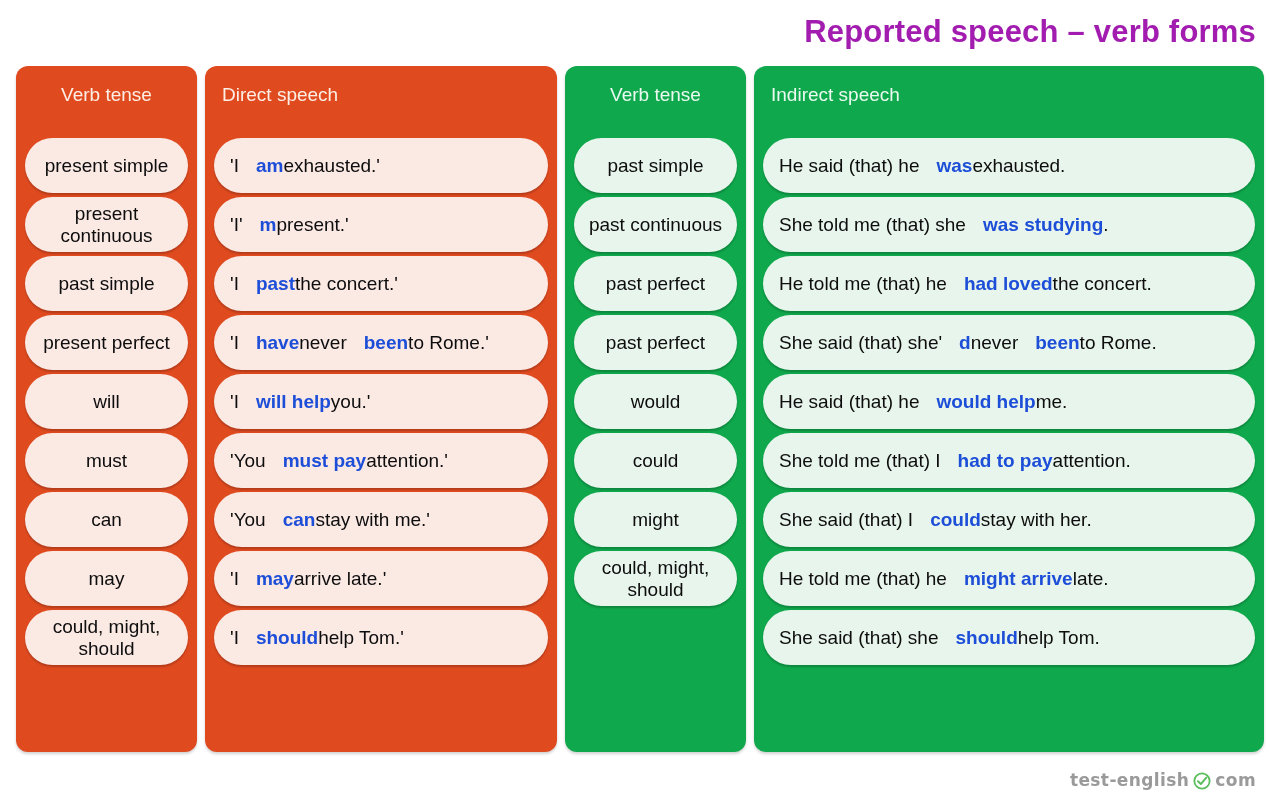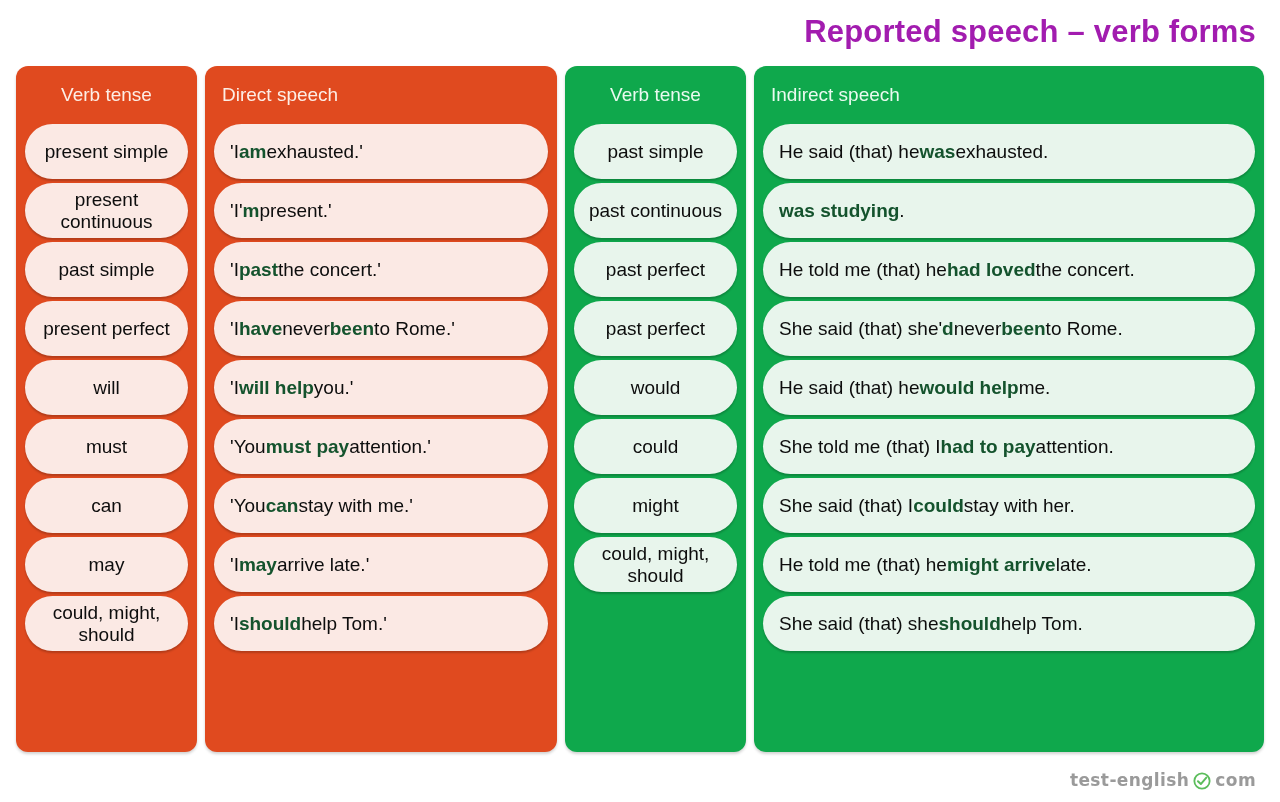--- a/index.html
+++ b/index.html
@@ -47,21 +47,21 @@
   }
   .panel.orange { background: #e04a1f; }
   .panel.green  { background: #0fa84c; }
 
   .col-tense-o { width: 181px; }
   .col-direct  { width: 352px; }
   .col-tense-g { width: 181px; }
   .col-indirect{ width: 510px; }
 
   .panel-header {
-    height: 58px;
+    height: 72px;
     line-height: 58px;
     color: #fdeee6;
     font-size: 19px;
     box-sizing: border-box;
   }
   .panel-header.centered { text-align: center; }
   .panel-header.left     { text-align: left; padding-left: 17px; }
   .panel.green .panel-header { color: #eafaf0; }
 
   .rows {
@@ -93,22 +93,23 @@
     padding: 0 8px;
   }
   .pill.left {
     justify-content: flex-start;
     padding-left: 16px;
     padding-right: 10px;
   }
   .pill .inner { display: block; }
 
   .hl {
-    color: #14532d;
+    color: #1d4ed8;
     font-weight: bold;
+    margin-left: 17px;
   }
 
   
   #site-logo {
     position: absolute;
     right: 24px;
     bottom: 12px;
     display: flex;
     align-items: center;
     gap: 4px;
@@ -251,20 +252,21 @@
 
   <div class="panel green col-indirect">
     <div class="panel-header left">Indirect speech</div>
     <div class="rows" id="indirect-speech-rows">
         <div class="pill left">
           <span>He said (that) he </span>
           <span class="hl">was</span>
           <span> exhausted.</span>
         </div>
         <div class="pill left">
+          <span>She told me (that) she </span>
           <span class="hl">was studying</span>
           <span>.</span>
         </div>
         <div class="pill left">
           <span>He told me (that) he </span>
           <span class="hl">had loved</span>
           <span> the concert.</span>
         </div>
         <div class="pill left">
           <span>She said (that) she'</span>

